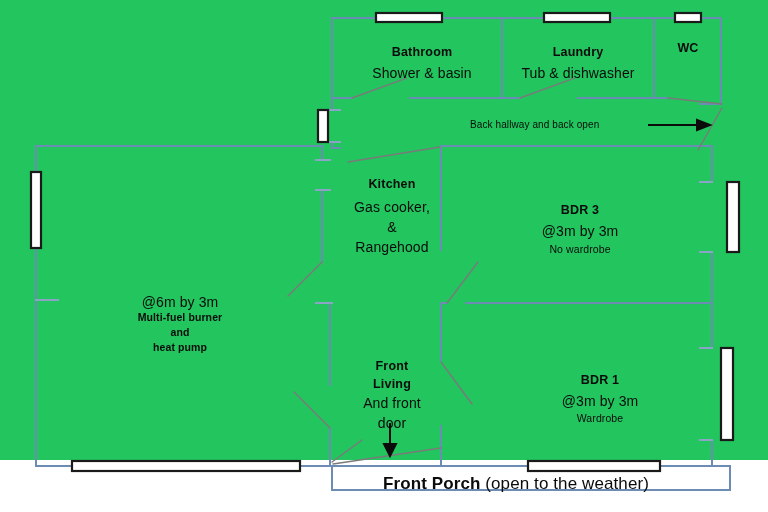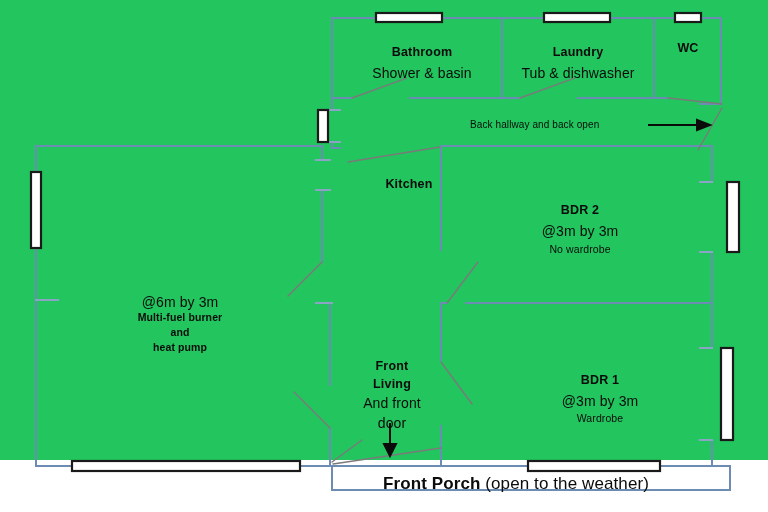--- a/index.html
+++ b/index.html
@@ -198,23 +198,28 @@
   <div class="label room-title" style="left:342px; top:44px; width:160px;">Bathroom</div>
   <div class="label room-sub" style="left:342px; top:64px; width:160px;">Shower &amp; basin</div>
 
   <div class="label room-title" style="left:502px; top:44px; width:152px;">Laundry</div>
   <div class="label room-sub" style="left:502px; top:64px; width:152px;">Tub &amp; dishwasher</div>
 
   <div class="label room-title" style="left:654px; top:40px; width:68px;">WC</div>
 
   <div class="label hall-note" style="left:470px; top:118px; width:180px; text-align:left;">Back hallway and back open</div>
 
-  <div class="label room-title" style="left:357px; top:176px; width:104px;">Kitchen</div>
-
-  <div class="label room-title" style="left:500px; top:202px; width:160px;">BDR 2</div>
+  <div class="label room-title" style="left:340px; top:176px; width:104px;">Kitchen</div>
+  <div class="label room-sub multi" style="left:336px; top:198px; width:112px;">
+    <span class="block">Gas cooker,</span>
+    <span class="block">&amp;</span>
+    <span class="block">Rangehood</span>
+  </div>
+
+  <div class="label room-title" style="left:500px; top:202px; width:160px;">BDR 3</div>
   <div class="label room-sub" style="left:500px; top:222px; width:160px;">@3m by 3m</div>
   <div class="label room-note" style="left:500px; top:242px; width:160px;">No wardrobe</div>
 
   <div class="label room-sub" style="left:90px; top:293px; width:180px;">@6m by 3m</div>
   <div class="label room-note multi" style="left:90px; top:310px; width:180px;font-weight:bold;">
     <span class="block">Multi-fuel burner</span>
     <span class="block">and</span>
     <span class="block">heat pump</span>
   </div>
 

